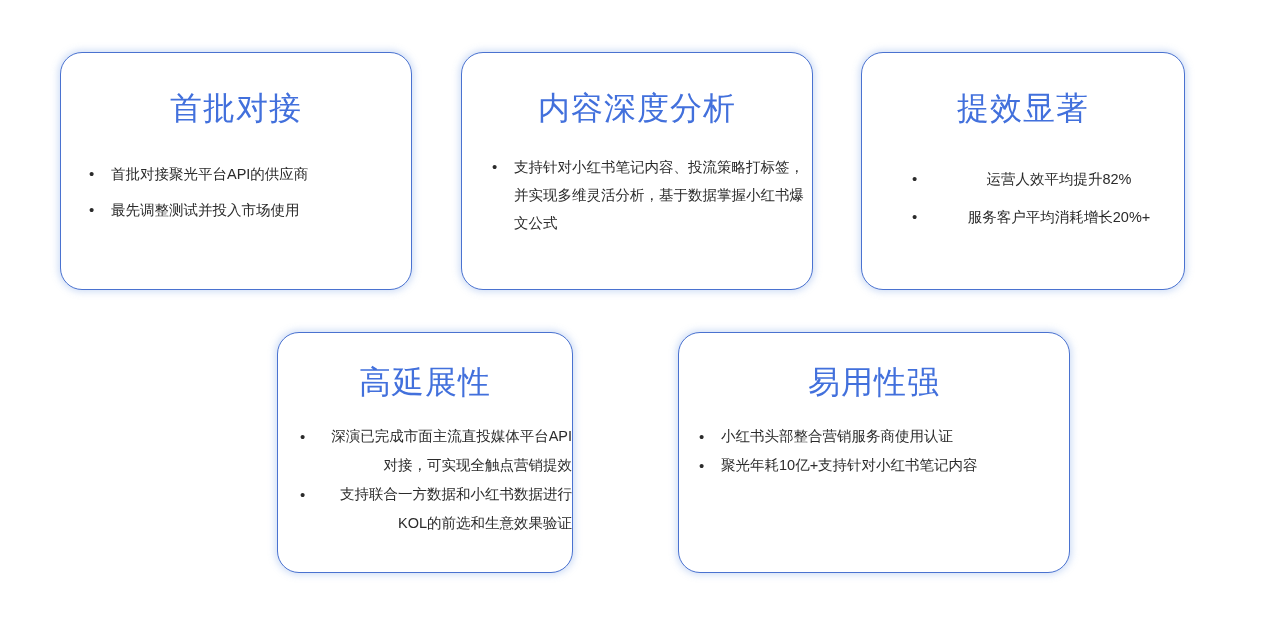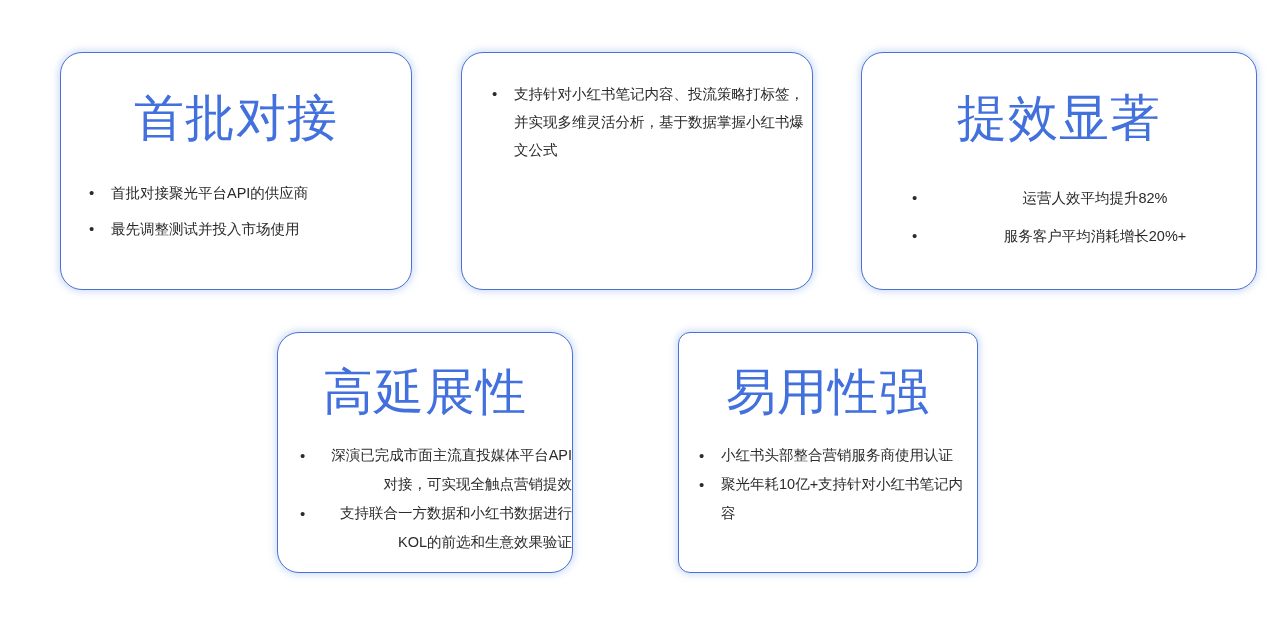--- a/index.html
+++ b/index.html
@@ -31,27 +31,27 @@
     border-radius: 22px;
     box-shadow: 0 0 7px 2px rgba(120, 160, 230, 0.35);
     display: flex;
     flex-direction: column;
     align-items: stretch;
   }
 
   
   .card--c1 { left: 60px;  top: 52px;  width: 352px; height: 238px; }
   .card--c2 { left: 461px; top: 52px;  width: 352px; height: 238px; }
-  .card--c3 { left: 861px; top: 52px;  width: 396px; height: 238px; }
+  .card--c3 { left: 861px; top: 52px;  width: 324px; height: 238px; }
   .card--c4 { left: 277px; top: 332px; width: 296px; height: 241px; }
-  .card--c5 { left: 678px; top: 332px; width: 300px; height: 241px; border-radius: 12px; }
+  .card--c5 { left: 678px; top: 332px; width: 392px; height: 241px; }
 
   .card-title {
     color: #4270dc;
-    font-size: 50px;
+    font-size: 32px;
     line-height: 1.08;
     font-weight: 400;
     text-align: center;
     letter-spacing: 1px;
     white-space: nowrap;
   }
 
   .card--c1 .card-title,
   .card--c2 .card-title,
   .card--c3 .card-title { margin: 38px 0 0 0; }
@@ -120,20 +120,21 @@
         <span class="bullet-text">首批对接聚光平台API的供应商</span>
       </li>
       <li class="bullet">
         <span class="bullet-marker">•</span>
         <span class="bullet-text">最先调整测试并投入市场使用</span>
       </li>
     </ul>
   </div>
 
   <div class="card card--c2">
+    <div class="card-title">内容深度分析</div>
     <ul class="bullets">
       <li class="bullet">
         <span class="bullet-marker">•</span>
         <span class="bullet-text">支持针对小红书笔记内容、投流策略打标签，并实现多维灵活分析，基于数据掌握小红书爆文公式</span>
       </li>
     </ul>
   </div>
 
   <div class="card card--c3">
     <div class="card-title">提效显著</div>

